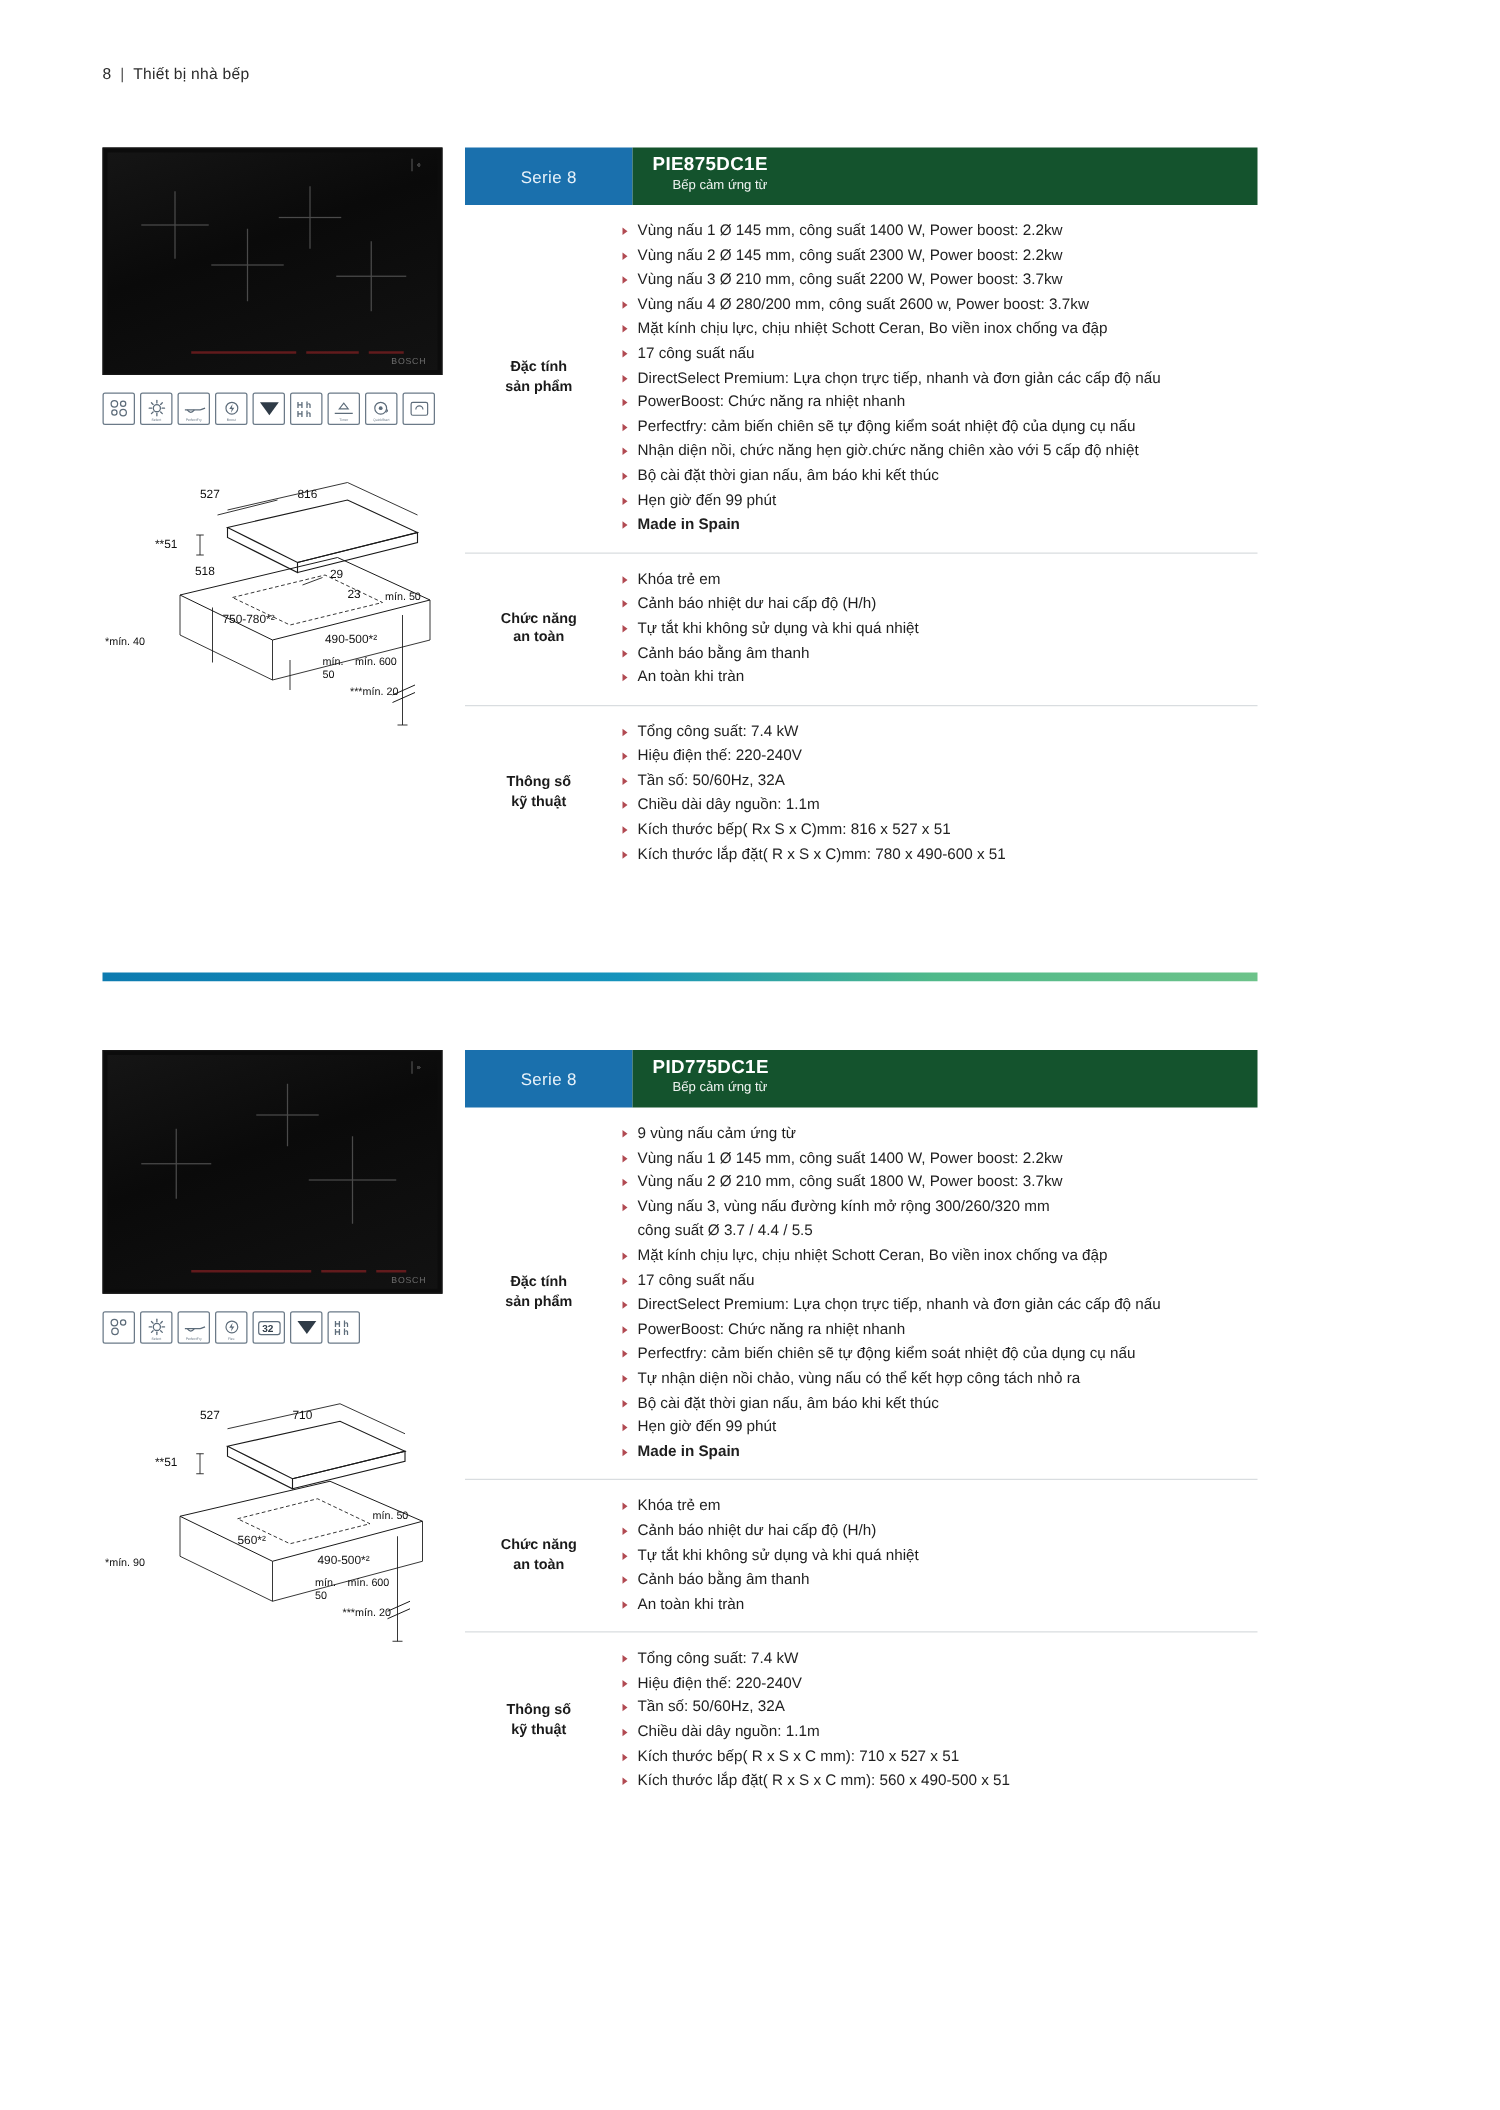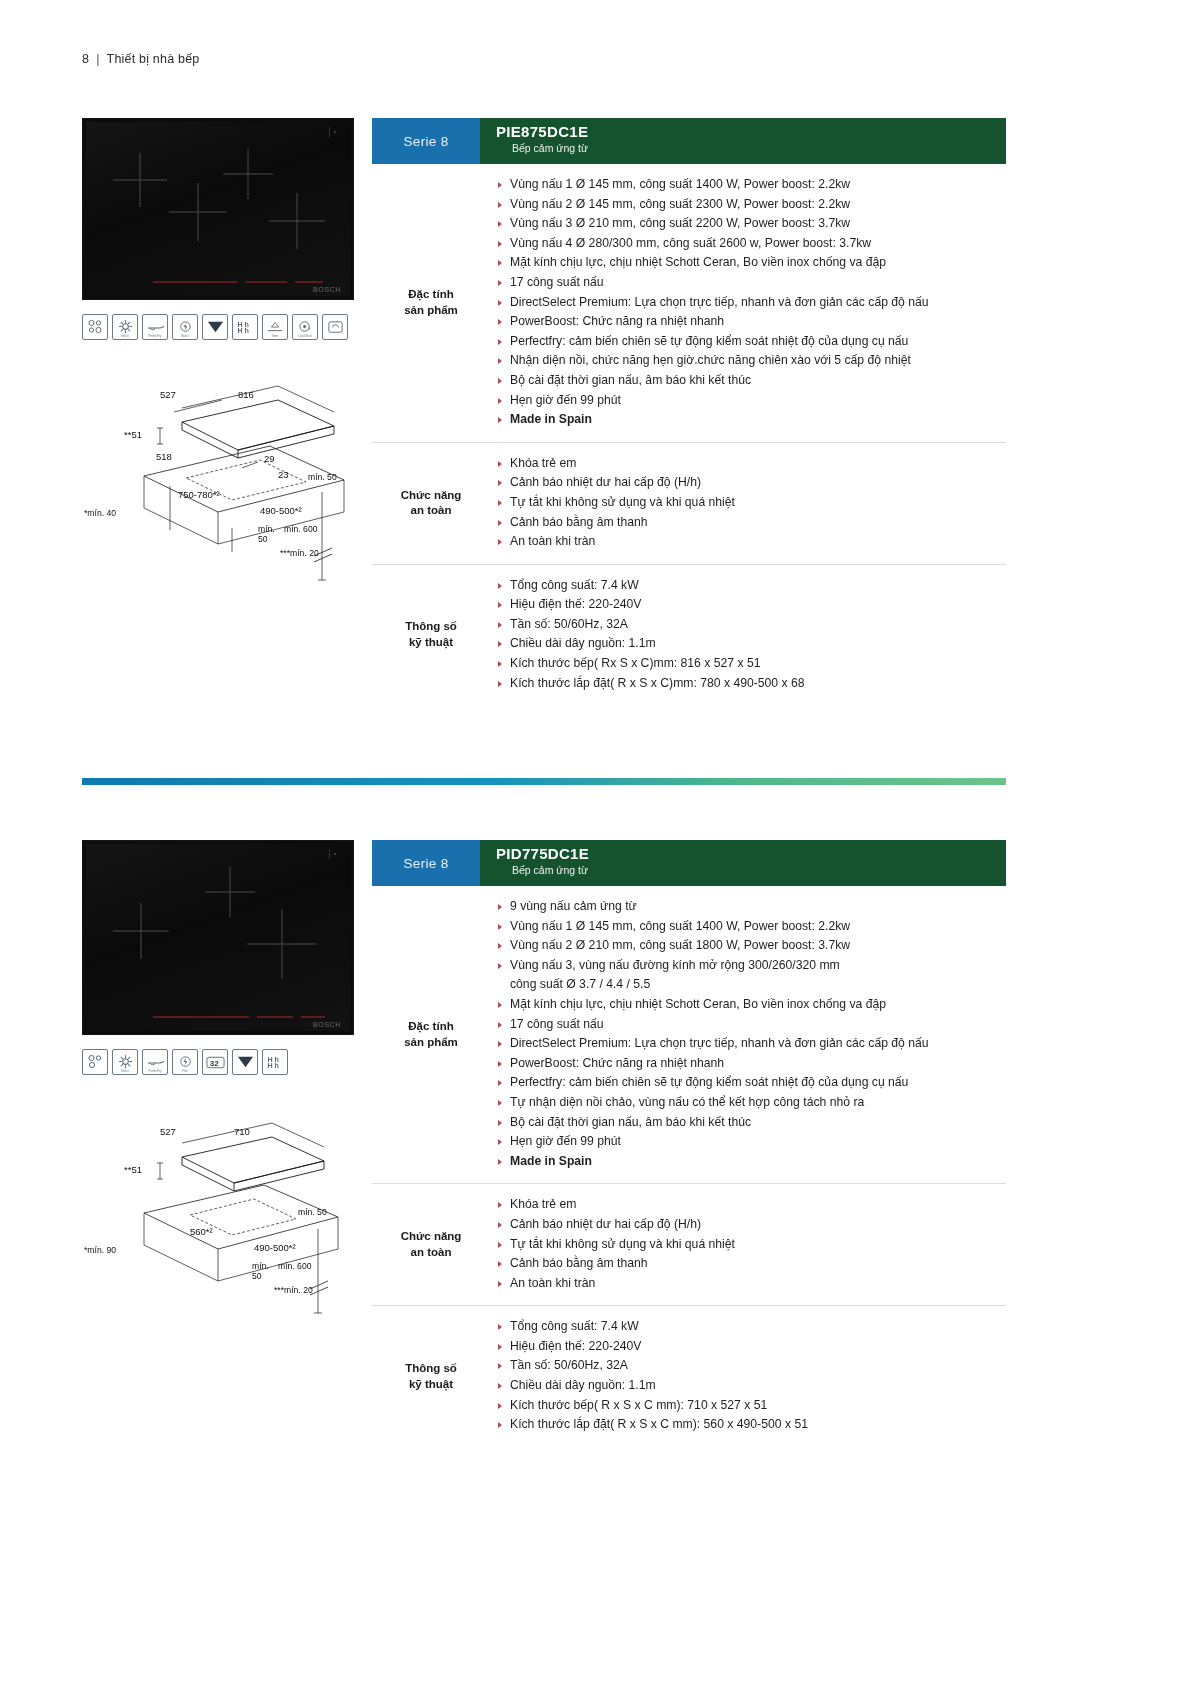--- a/index.html
+++ b/index.html
@@ -84,21 +84,21 @@
   }
 
   
   .dim-drawing { margin-top: 40px; position: relative; width: 272px; height: 225px; }
   .dim-drawing.v2 { height: 215px; }
   .dim-drawing svg { display: block; }
 
   
   .prod-header { display: flex; height: 46px; }
   .serie-box {
-    width: 108px; background: #1a70ad;
+    width: 134px; background: #1a70ad;
     display: flex; align-items: center; justify-content: center;
     color: #e8f2fa; font-size: 13.5px; letter-spacing: .3px;
   }
   .name-box {
     flex: 1; background: #14532d;
     padding: 5px 0 0 16px; color: #ffffff;
   }
   .name-box .model { font-size: 15px; font-weight: bold; letter-spacing: .3px; line-height: 1.25; }
   .name-box .subtitle { font-size: 10.5px; font-weight: normal; opacity: .93; line-height: 1.3; padding-left: 16px; }
 
@@ -309,21 +309,21 @@
 
     <div class="spec-section">
       <div class="spec-label">
         <span><span>Đặc tính</span><br><span>sản phẩm</span></span>
       </div>
       <div class="spec-body">
         <ul>
           <li>Vùng nấu 1  Ø 145 mm, công suất 1400 W, Power boost: 2.2kw</li>
           <li>Vùng nấu 2  Ø 145 mm, công suất 2300 W, Power boost: 2.2kw</li>
           <li>Vùng nấu 3  Ø 210 mm, công suất 2200 W, Power boost: 3.7kw</li>
-          <li>Vùng nấu 4  Ø 280/300 mm, công suất 2600 w, Power boost: 3.7kw</li>
+          <li>Vùng nấu 4  Ø 280/200 mm, công suất 2600 w, Power boost: 3.7kw</li>
           <li>Mặt kính chịu lực, chịu nhiệt Schott Ceran, Bo viền inox chống va đập</li>
           <li>17 công suất nấu</li>
           <li>DirectSelect Premium: Lựa chọn trực tiếp, nhanh và đơn giản các cấp độ nấu</li>
           <li>PowerBoost: Chức năng ra nhiệt nhanh</li>
           <li>Perfectfry: cảm biến chiên sẽ tự động kiểm soát nhiệt độ của dụng cụ nấu</li>
           <li>Nhận diện nồi, chức năng hẹn giờ.chức năng chiên xào với 5 cấp độ nhiệt</li>
           <li>Bộ cài đặt thời gian nấu, âm báo khi kết thúc</li>
           <li>Hẹn giờ đến 99 phút</li>
           <li class="bold">Made in Spain</li>
         </ul>
@@ -349,21 +349,21 @@
       <div class="spec-label">
         <span><span>Thông số</span><br><span>kỹ thuật</span></span>
       </div>
       <div class="spec-body">
         <ul>
           <li>Tổng công suất: 7.4 kW</li>
           <li>Hiệu điện thế: 220-240V</li>
           <li>Tần số: 50/60Hz, 32A</li>
           <li>Chiều dài dây nguồn: 1.1m</li>
           <li>Kích thước bếp( Rx S x C)mm: 816 x 527 x 51</li>
-          <li>Kích thước lắp đặt( R x S x C)mm: 780 x 490-500 x 68</li>
+          <li>Kích thước lắp đặt( R x S x C)mm: 780 x 490-600 x 51</li>
         </ul>
       </div>
     </div>
   </div>
 </div>
 
 <div class="divider"></div>
 
 <div class="product-block" id="block-2">
 

